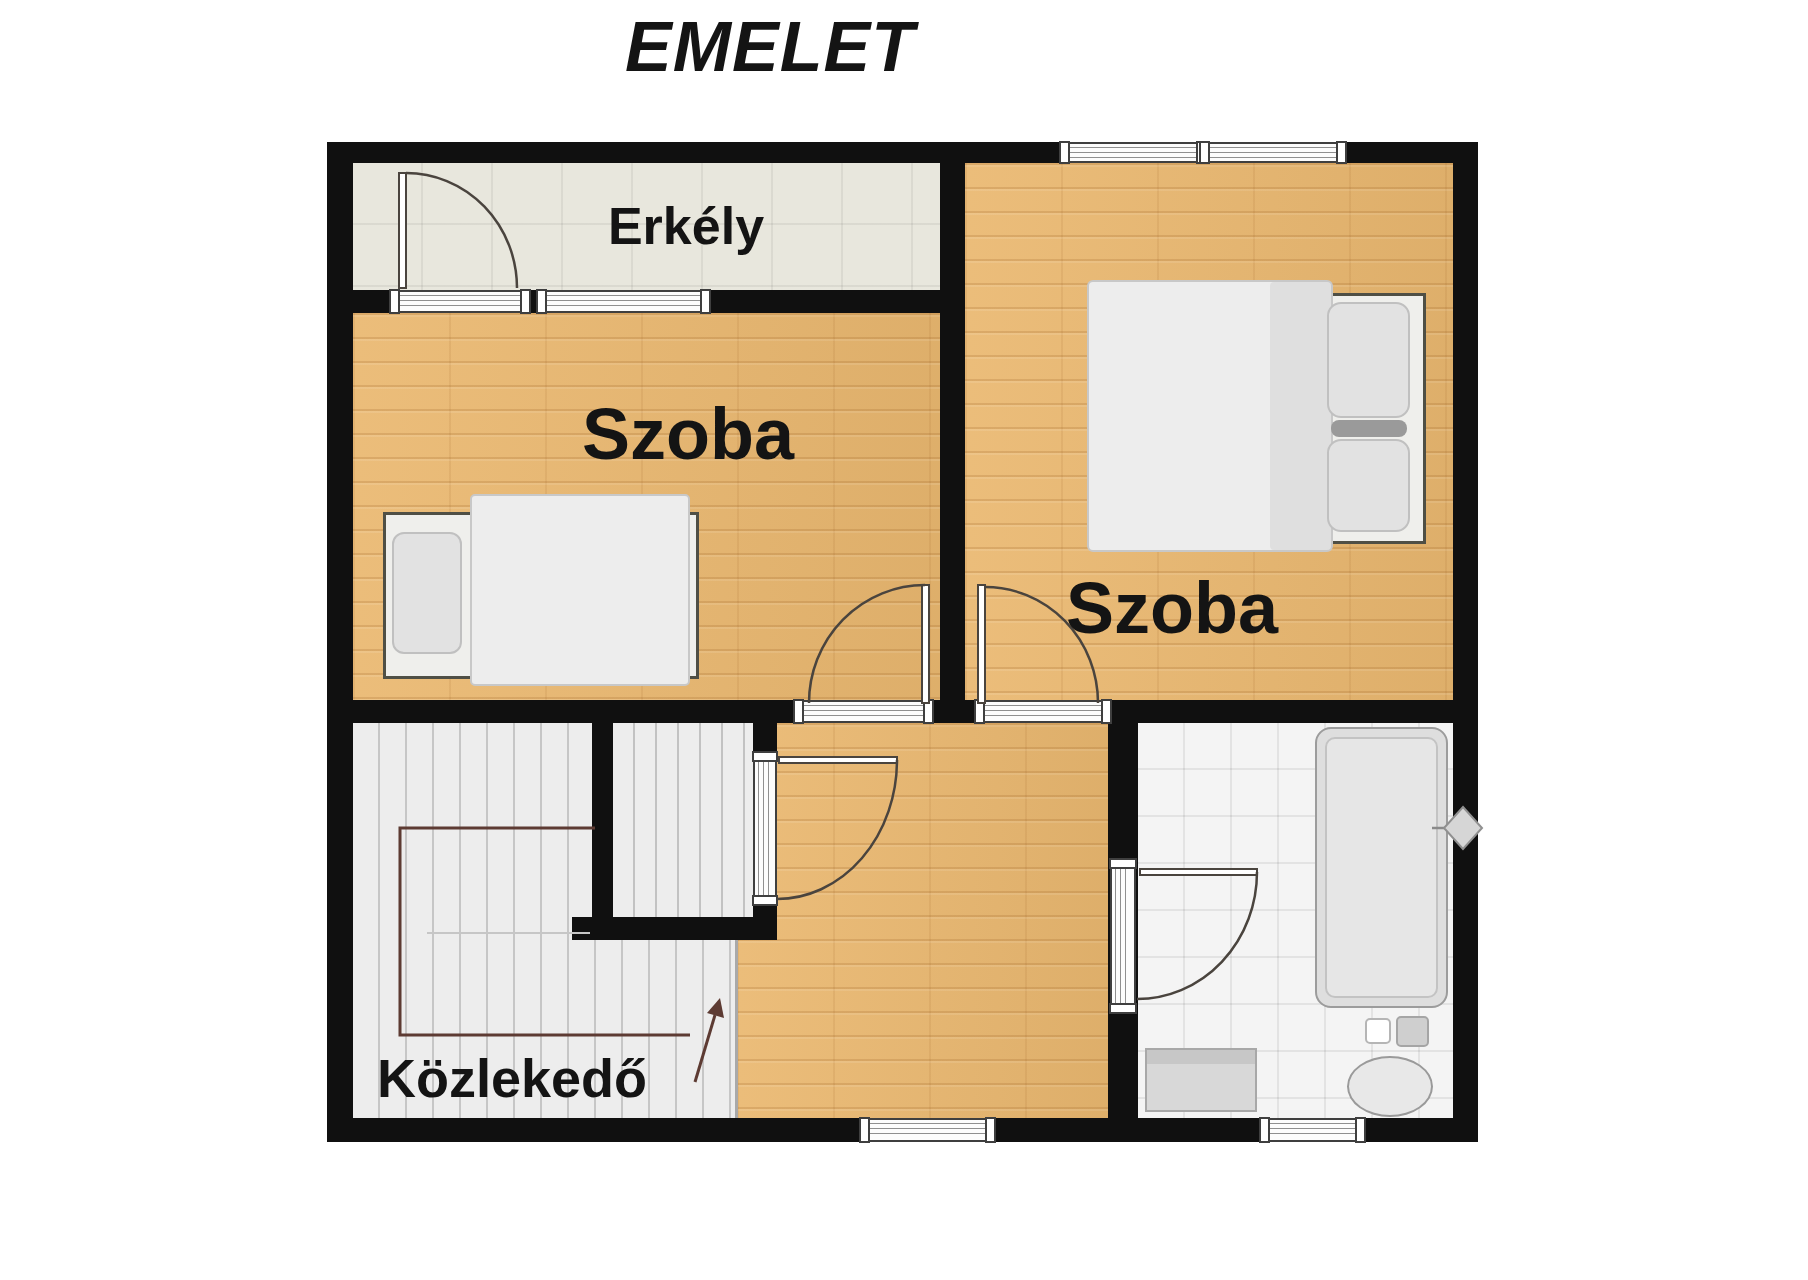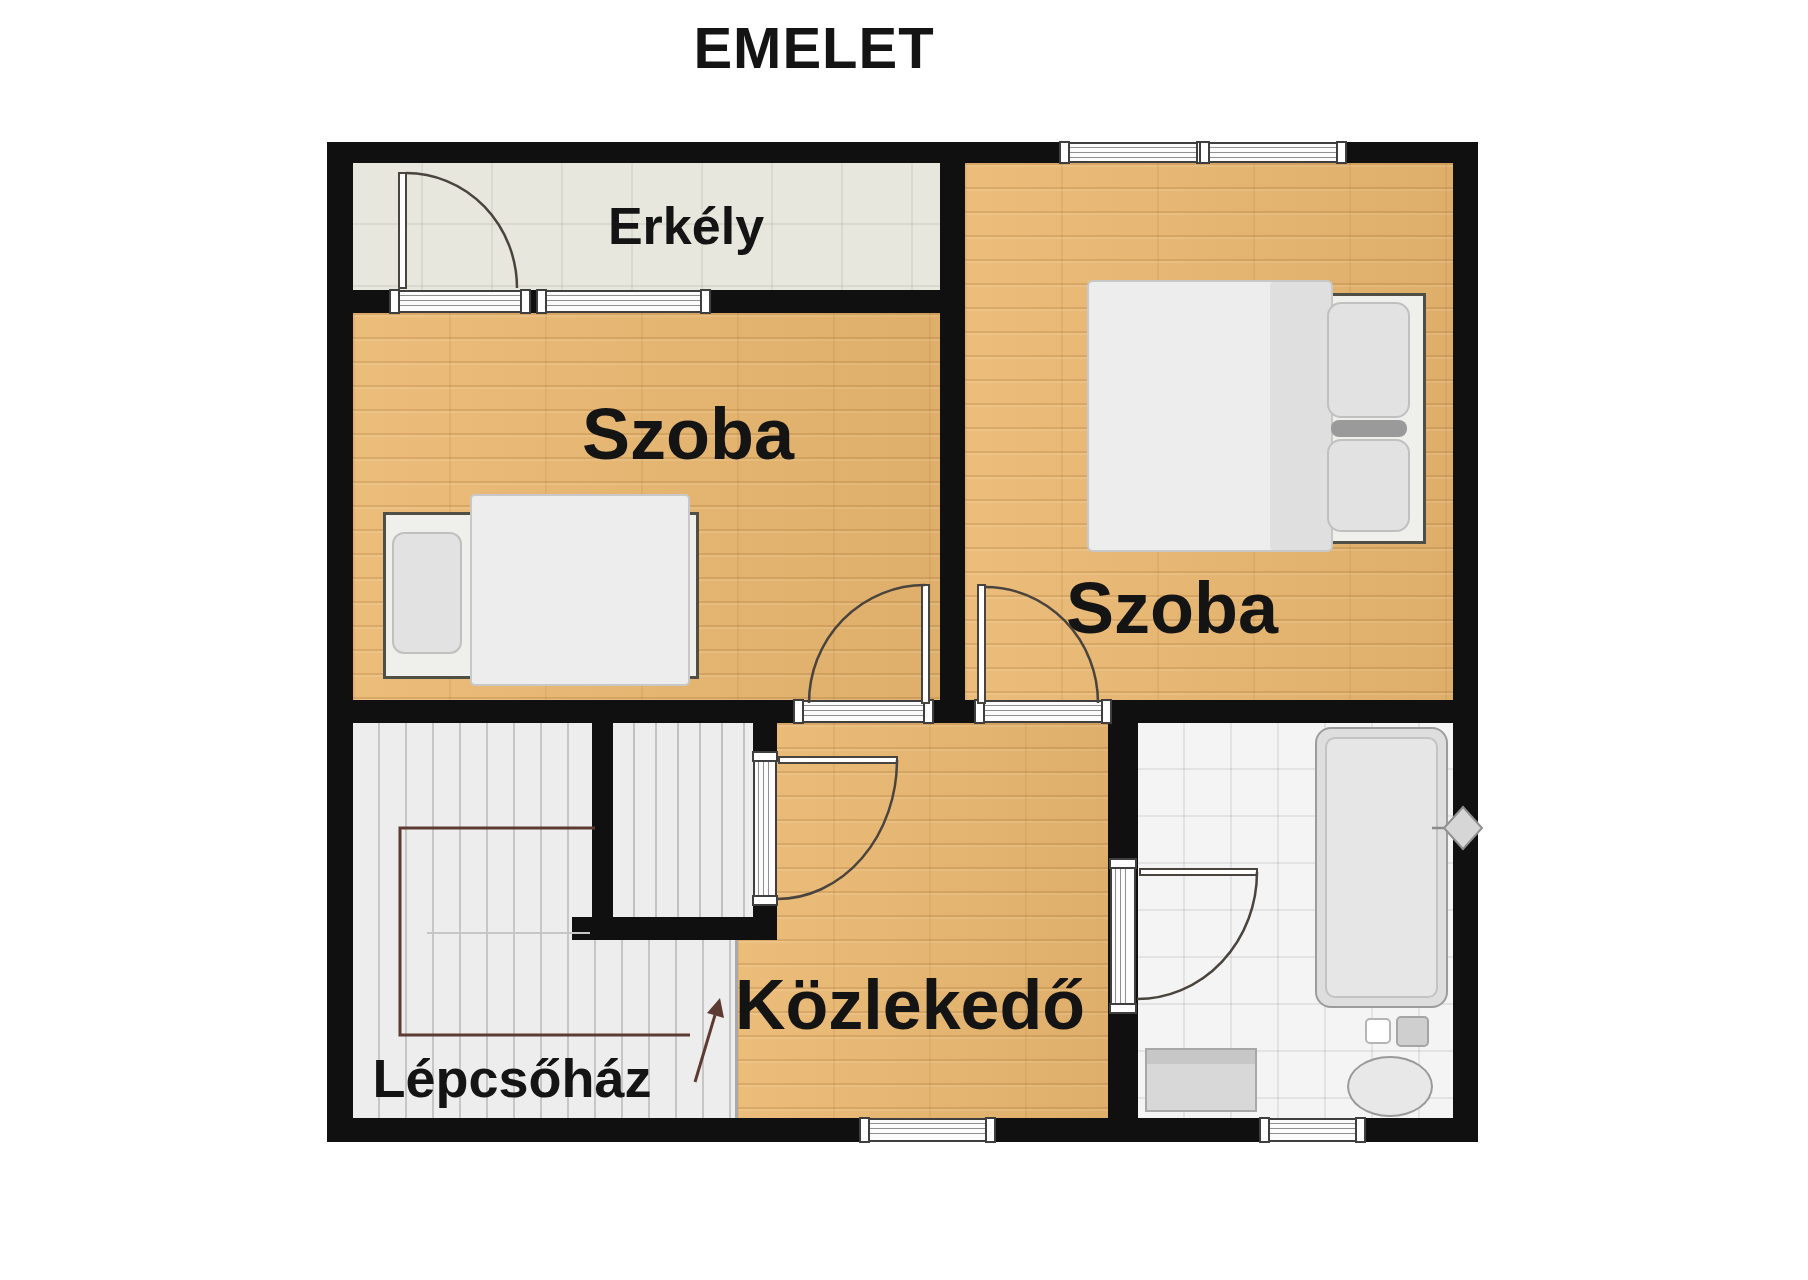--- a/index.html
+++ b/index.html
@@ -72,21 +72,21 @@
   .bed-frame{position:absolute;border:3px solid #4f4f45;background:#efefec;}
   .duvet{position:absolute;background:var(--bedding);border:2px solid #c8c8c8;box-sizing:border-box;}
   .pillow{position:absolute;background:#e2e2e2;border:2px solid #c0c0c0;box-sizing:border-box;}
   svg.overlay{position:absolute;left:0;top:0;pointer-events:none;}
 </style>
 </head>
 <body>
 
 <div class="canvas">
 
-  <div class="lbl" style="left:814px;top:47px;font-size:58px;letter-spacing:1px;">EMELET</div>
+  <div class="lbl" style="left:770px;top:47px;font-size:70px;letter-spacing:1px;font-style:italic;">EMELET</div>
 
   <div class="floor floor-balcony" style="left:353px;top:163px;width:587px;height:127px;"></div>
   <div class="floor floor-wood" style="left:353px;top:313px;width:587px;height:387px;"></div>
   <div class="floor floor-wood" style="left:965px;top:163px;width:488px;height:537px;"></div>
   <div class="floor floor-stairs" style="left:353px;top:723px;width:384px;height:395px;"></div>
   <div class="floor floor-wood" style="left:737px;top:723px;width:371px;height:395px;"></div>
   <div class="floor floor-tile" style="left:1138px;top:723px;width:315px;height:395px;"></div>
 
   <div class="abs" style="left:735px;top:940px;width:3px;height:178px;background:#a9a9a9;"></div>
 
@@ -173,16 +173,15 @@
       <polygon points="1463,807 1482,828 1463,849 1444,828" fill="#d6d6d6" stroke="#909090" stroke-width="2"></polygon>
     </g>
   </svg>
 
   <div class="lbl" style="left:686px;top:226px;font-size:52px;">Erkély</div>
   <div class="lbl" style="left:688px;top:434px;font-size:72px;">Szoba</div>
   <div class="lbl" style="left:1172px;top:608px;font-size:72px;">Szoba</div>
   <div class="lbl lbl-2line" style="left:757px;top:831px;font-size:54px;line-height:63px;width:420px;">
     <br>
   </div>
-  <div class="lbl" style="left:910px;top:1005px;font-size:70px;">Közlekedő</div>
-  <div class="lbl" style="left:512px;top:1078px;font-size:54px;">Lépcsőház</div>
+  <div class="lbl" style="left:512px;top:1078px;font-size:54px;">Közlekedő</div>
 
 </div>
 
 </body></html>

